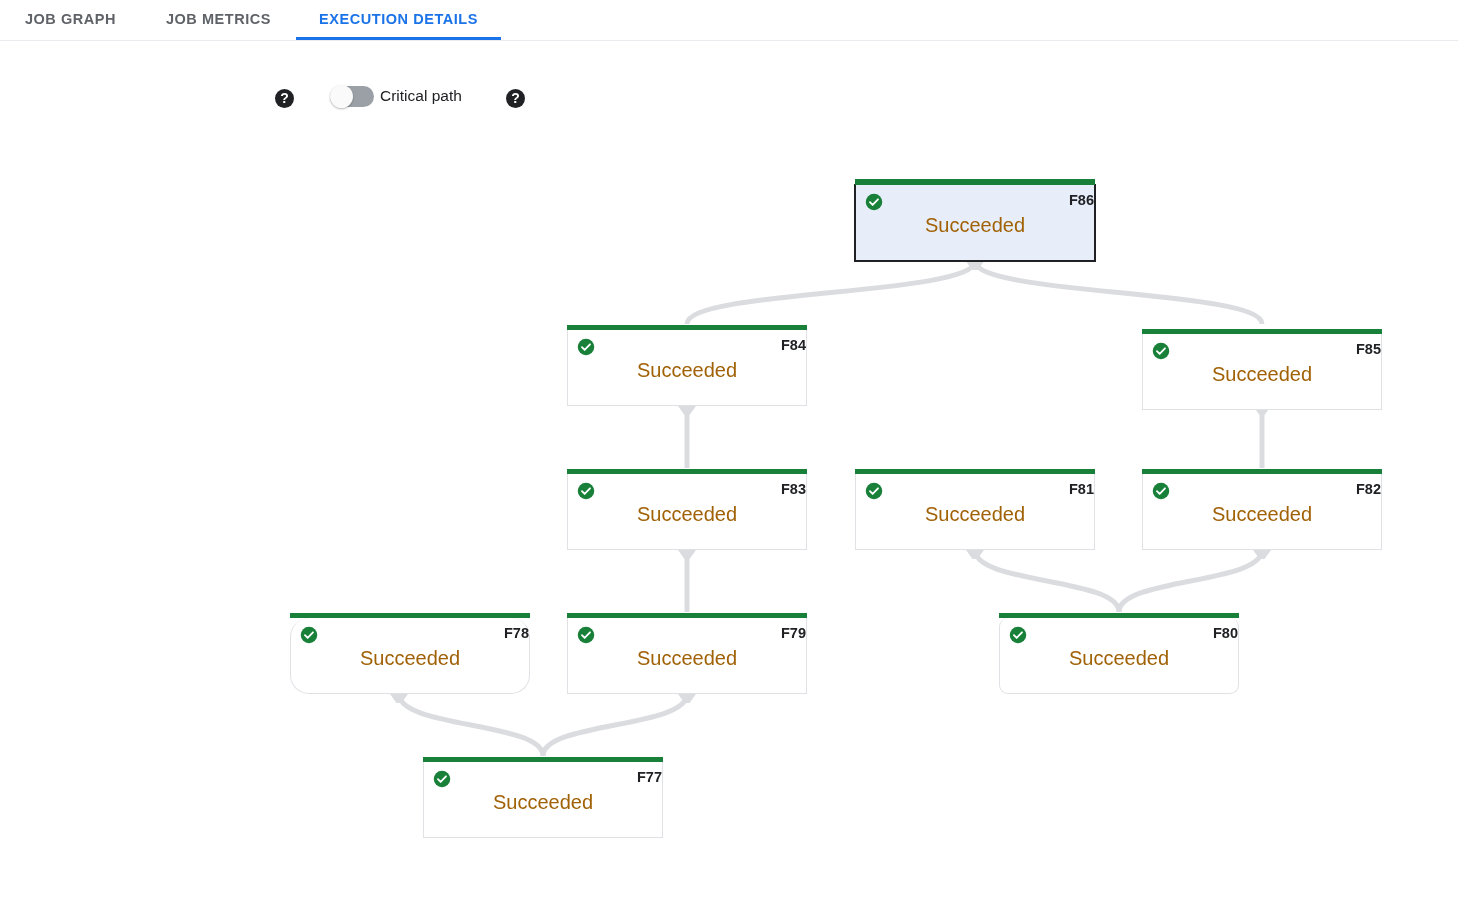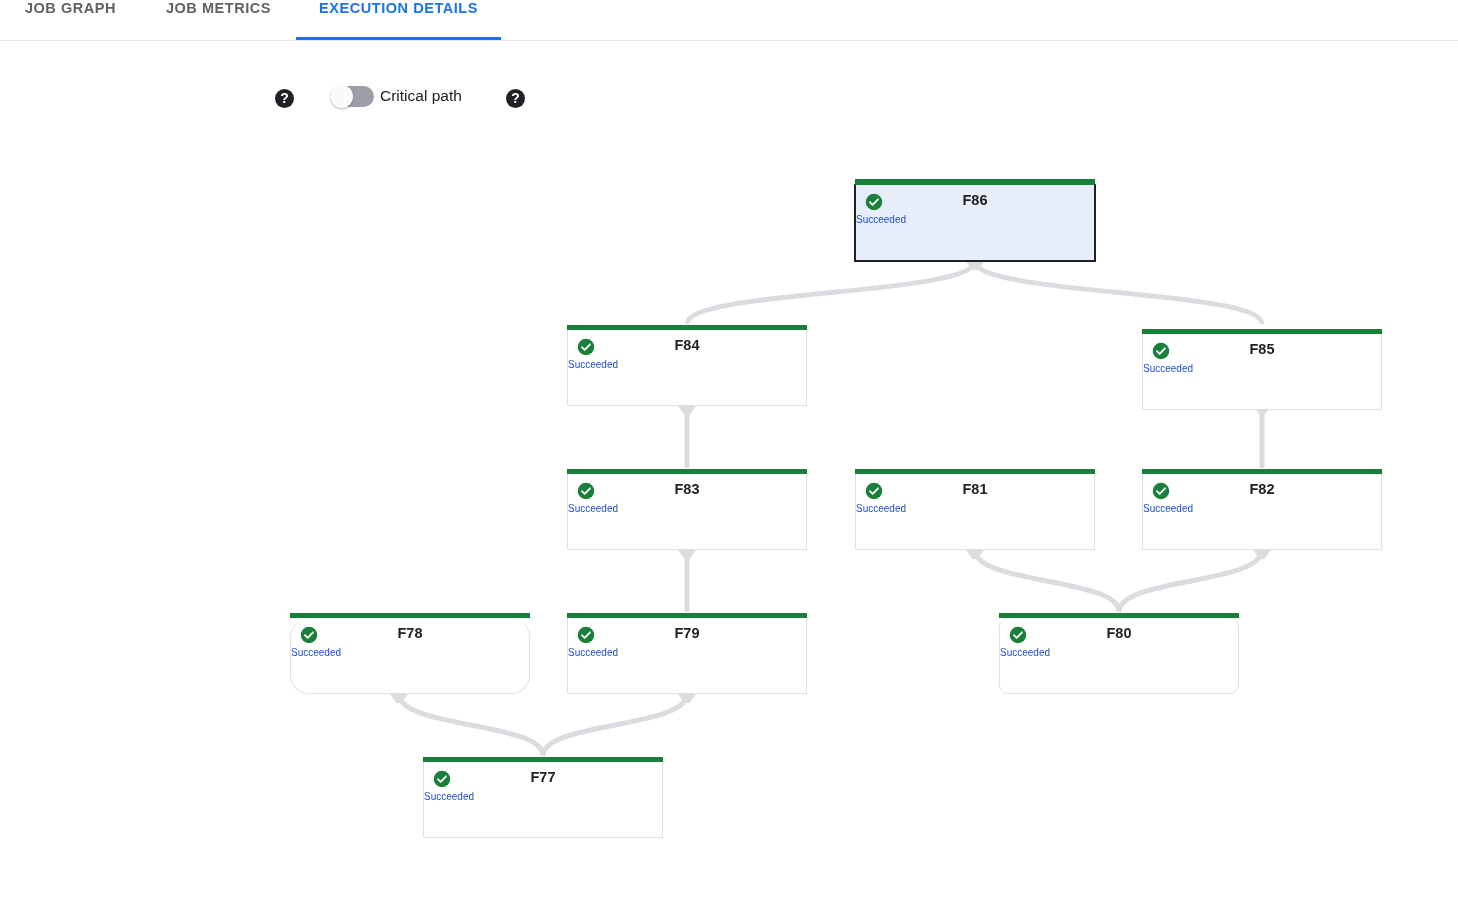--- a/index.html
+++ b/index.html
@@ -24,29 +24,29 @@
     height: 41px;
     border-bottom: 1px solid #e8eaed;
     box-sizing: border-box;
     display: flex;
     align-items: flex-start;
   }
   .tab {
     position: relative;
     height: 40px;
     display: flex;
-    align-items: flex-start;
+    align-items: flex-end;
     justify-content: center;
     font-size: 14.5px;
     font-weight: 700;
     letter-spacing: 0.55px;
     color: #5f6368;
     cursor: pointer;
     box-sizing: border-box;
-    padding: 0 20px;
+    padding: 13px 20px;
   }
   .tab.active { color: #1a73e8; }
   .tab.active::after {
     content: "";
     position: absolute;
     left: 0; right: 0; bottom: 0;
     height: 3px;
     background: #1a73e8;
   }
   #tab0 { width: 141px; }
@@ -180,32 +180,33 @@
   }
   .check {
     position: absolute;
     left: 9px; top: 8px;
     width: 18px; height: 18px;
   }
   .node-title {
     position: absolute;
     left: 0; right: 0;
     top: 7px;
-    text-align: center;
+    text-align: right;
     font-size: 14.5px;
     font-weight: 700;
     color: #202124;
   }
   .node-status {
     position: absolute;
     left: 0; right: 0;
     top: 29px;
-    font-size: 10px;
+    text-align: center;
+    font-size: 20px;
     font-weight: 400;
-    color: #1d4ed8;
+    color: #a16207;
   }
 </style>
 </head>
 <body>
 
 <div class="tabbar">
   <div class="tab" id="tab0">
     <span>JOB GRAPH</span>
   </div>
   <div class="tab" id="tab2">

